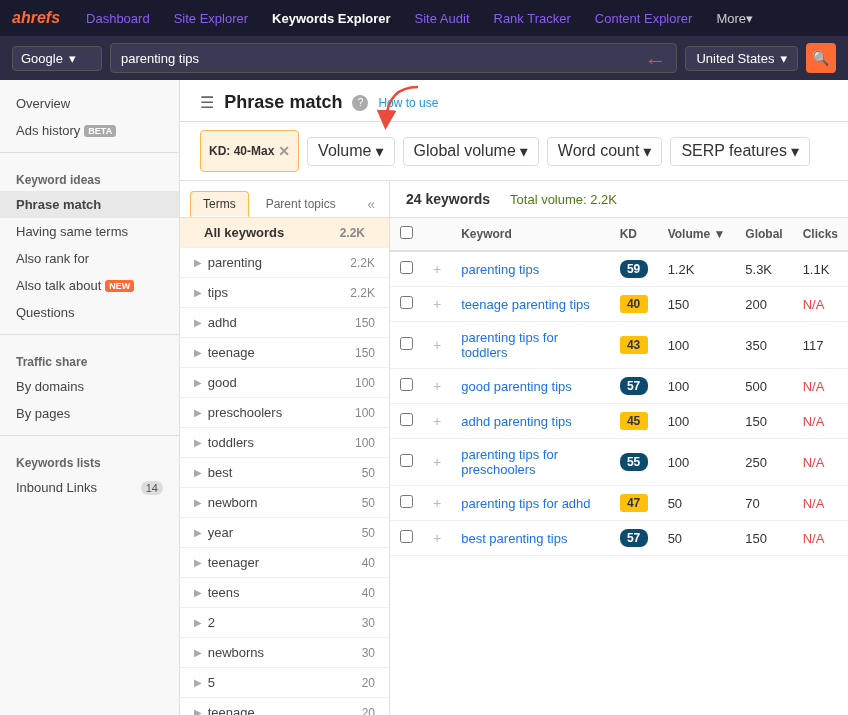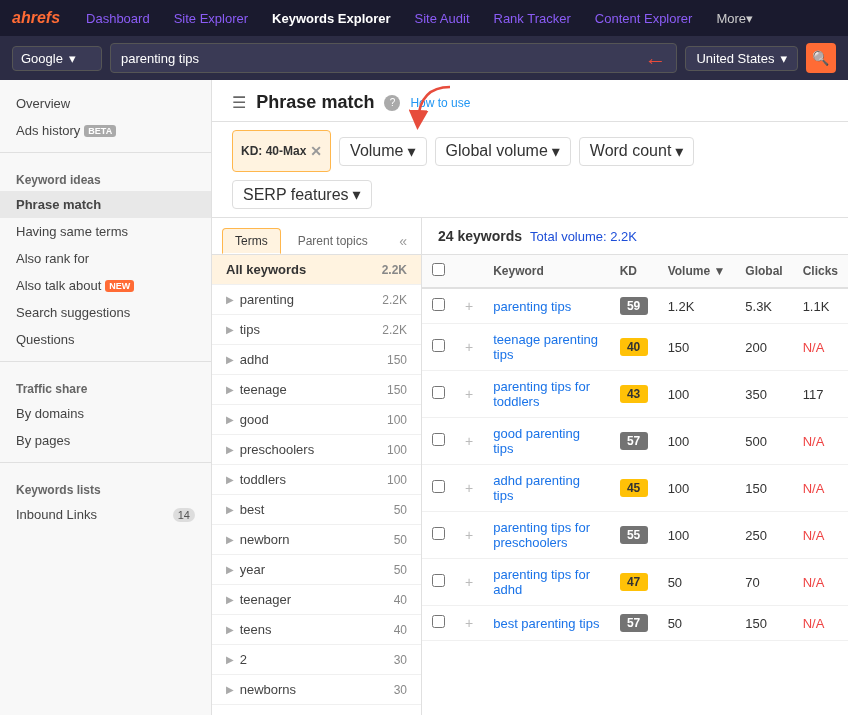--- a/index.html
+++ b/index.html
@@ -113,21 +113,21 @@
 
     
     .main-layout {
       display: flex;
       height: calc(715px - 80px);
       overflow: hidden;
     }
 
     
     .sidebar {
-      width: 212px;
+      width: 180px;
       background: #f8f8f8;
       border-right: 1px solid #e0e0e0;
       overflow-y: auto;
       flex-shrink: 0;
       padding: 10px 0;
     }
     .sidebar-item {
       padding: 6px 16px;
       cursor: pointer;
       color: #444;
@@ -278,21 +278,21 @@
       font-size: 13px;
       color: #444;
       border-bottom: 1px solid #f0f0f0;
     }
     .kw-group-item .arrow { color: #aaa; margin-right: 6px; font-size: 10px; }
     .kw-group-item .kw-name { flex: 1; }
     .kw-group-item .kw-count { color: #888; font-size: 12px; }
     .kw-group-all {
       display: flex;
       align-items: center;
-      padding: 7px 14px;
+      padding: 7px 24px;
       background: #fff3e0;
       cursor: pointer;
       font-size: 13px;
       font-weight: 600;
       border-bottom: 1px solid #f0f0f0;
     }
     .kw-group-all .kw-count { margin-left: auto; color: #888; font-size: 12px; }
 
     
     .results-panel {
@@ -301,21 +301,21 @@
       background: #fff;
     }
     .results-header {
       padding: 10px 16px;
       display: flex;
       align-items: center;
       gap: 8px;
       border-bottom: 1px solid #e0e0e0;
     }
     .results-count { font-weight: 700; font-size: 14px; }
-    .results-volume { color: #1d4ed8; font-size: 13px; }
+    .results-volume { color: #4d7c0f; font-size: 13px; margin-left: 12px; }
 
     
     .kw-table { width: 100%; border-collapse: collapse; }
     .kw-table thead tr { border-bottom: 2px solid #e0e0e0; background: #fafafa; }
     .kw-table th {
       padding: 8px 10px;
       text-align: left;
       font-size: 12px;
       font-weight: 700;
       color: #555;
@@ -332,21 +332,21 @@
     .kd-badge {
       display: inline-block;
       padding: 2px 6px;
       border-radius: 3px;
       font-weight: 700;
       font-size: 12px;
       color: #fff;
       min-width: 28px;
       text-align: center;
     }
-    .kd-orange { background: #737373; }
+    .kd-orange { background: #0c4a6e; border-radius: 8px; }
     .kd-yellow { background: #ffc107; color: #333; }
     .checkbox-cell { width: 20px; }
     .plus-btn { color: #bbb; cursor: pointer; font-size: 14px; }
     .na-text { color: #ef4444; }
   </style>
 </head>
 <body>
 
 <nav class="top-nav">
   <span class="logo">ahrefs</span>
@@ -397,23 +397,20 @@
     </div>
     <div class="sidebar-item">
       <span>Having same terms</span>
     </div>
     <div class="sidebar-item">
       <span>Also rank for</span>
     </div>
     <div class="sidebar-item">
       <span>Also talk about</span>
       <span class="badge-new">NEW</span>
-    </div>
-    <div class="sidebar-item">
-      <span>Search suggestions</span>
     </div>
     <div class="sidebar-item">
       <span>Questions</span>
     </div>
     <div class="divider"></div>
     <div class="sidebar-section-title">Traffic share</div>
     <div class="sidebar-item">
       <span>By domains</span>
     </div>
     <div class="sidebar-item">

